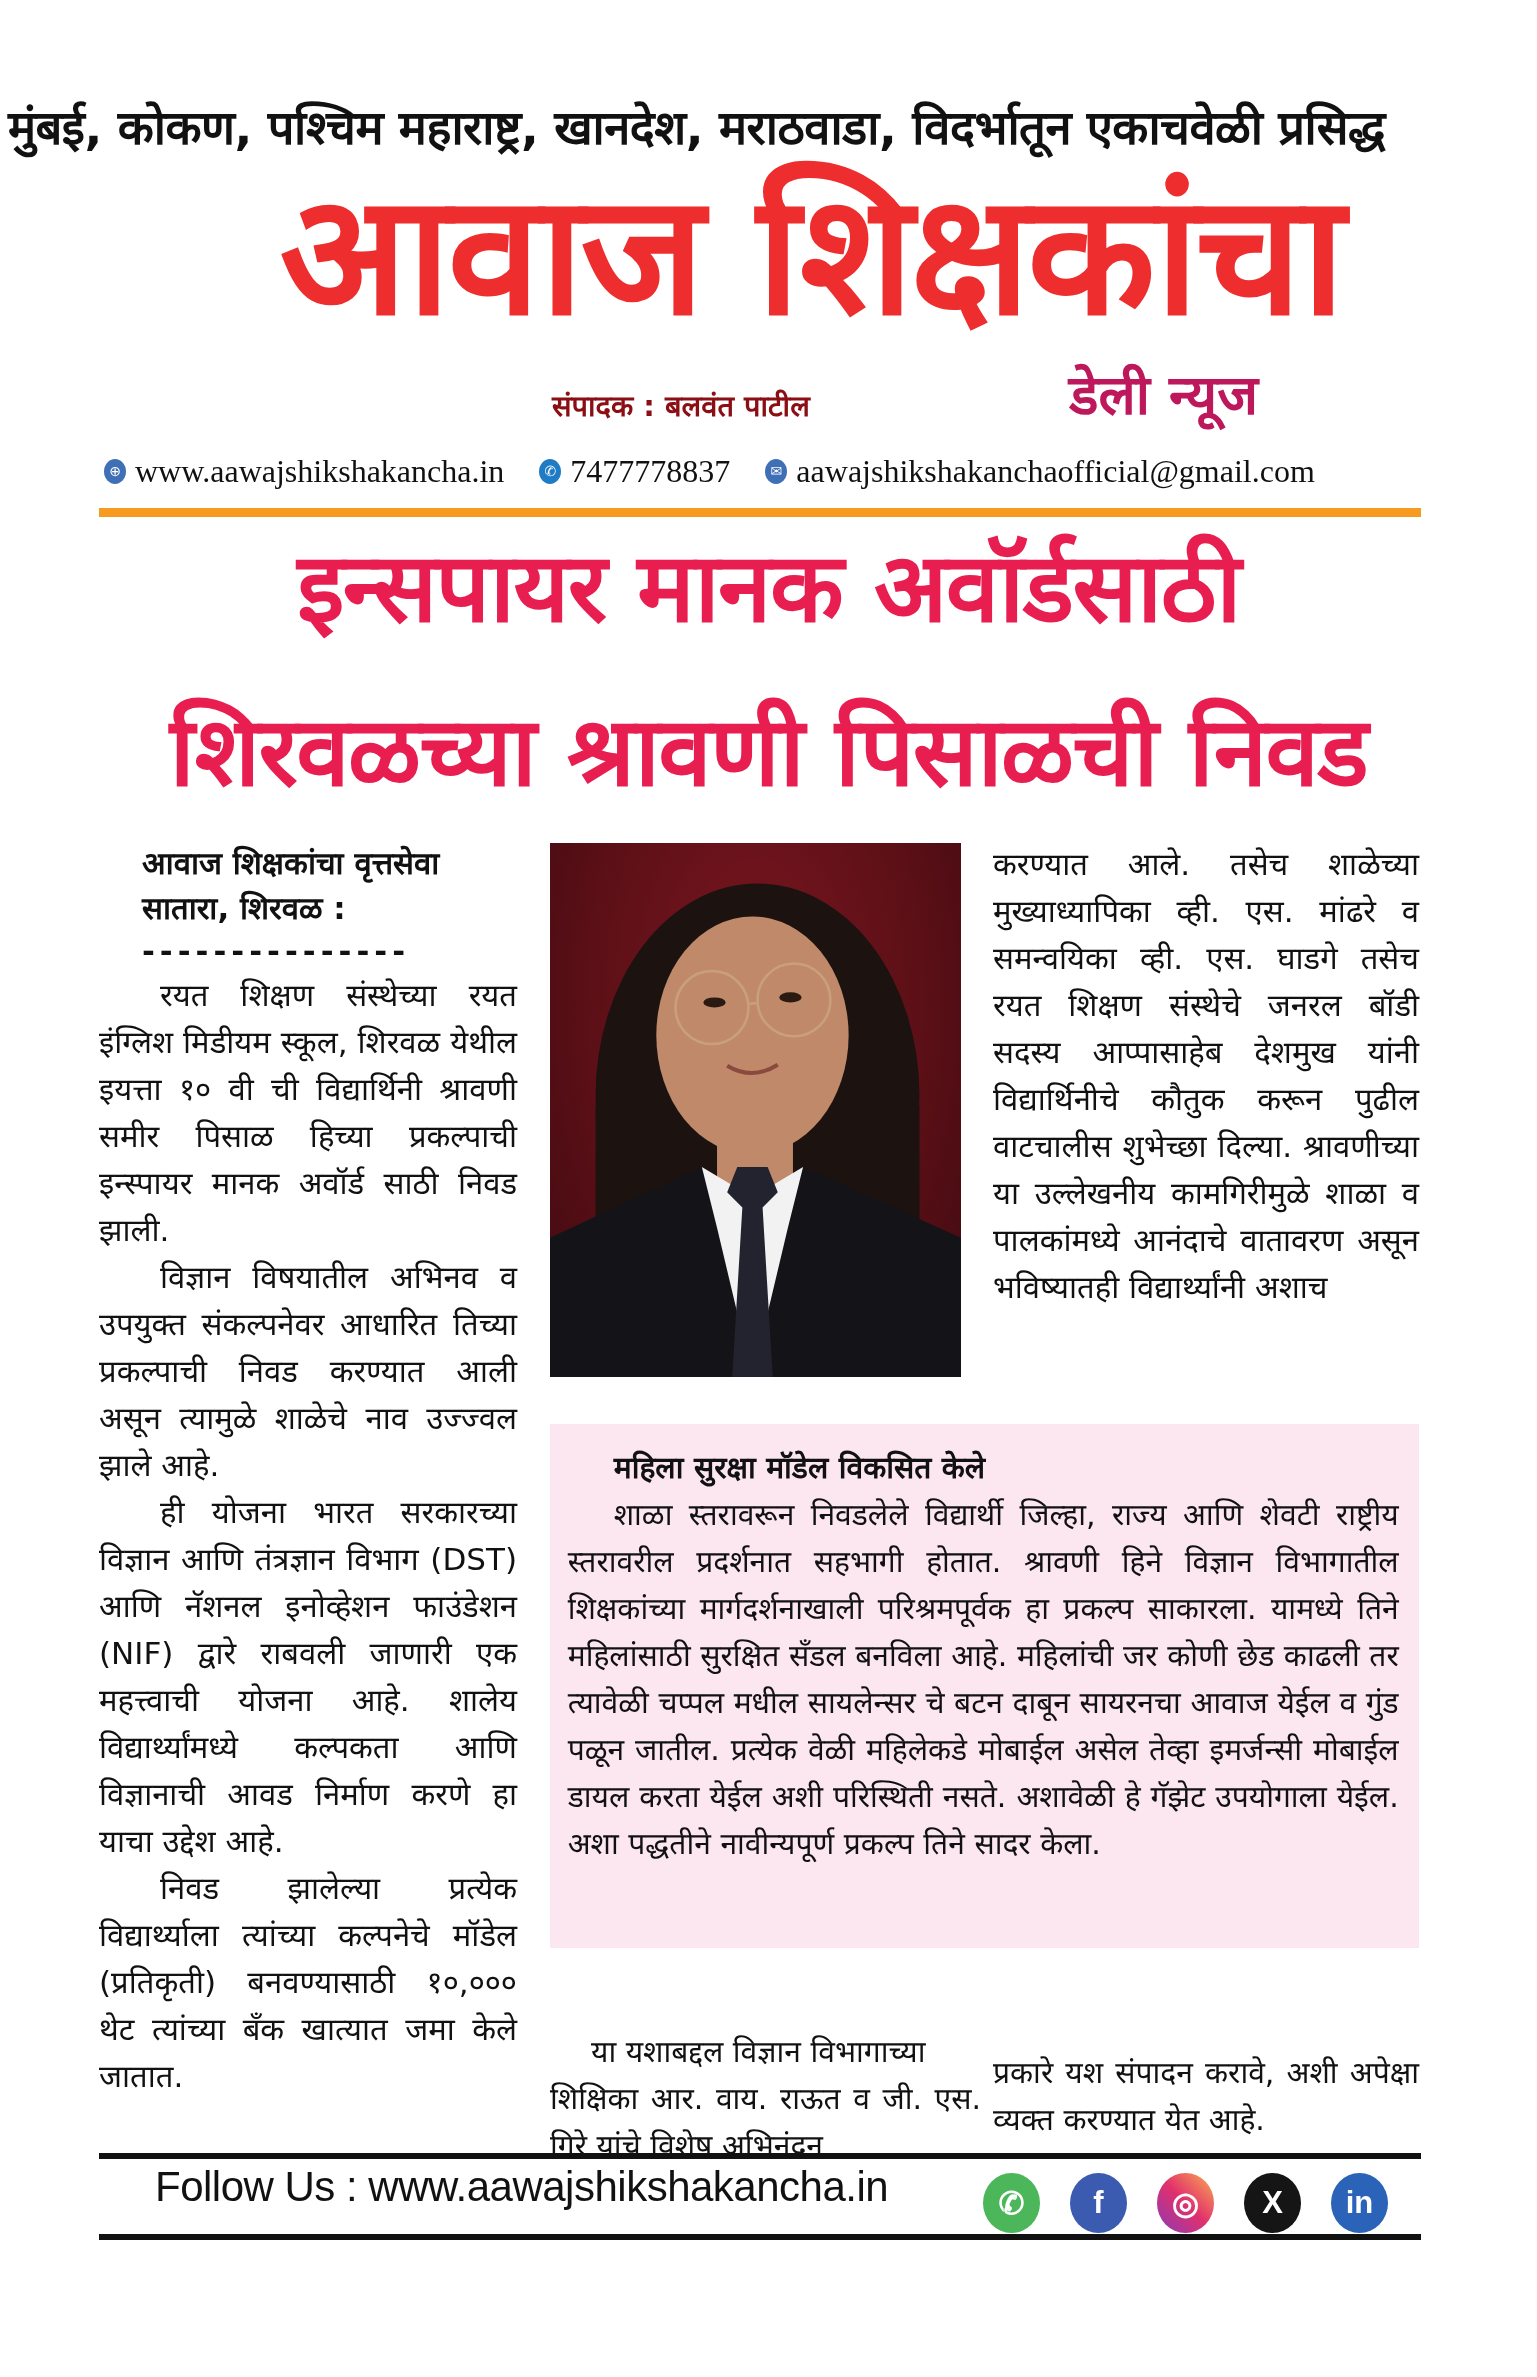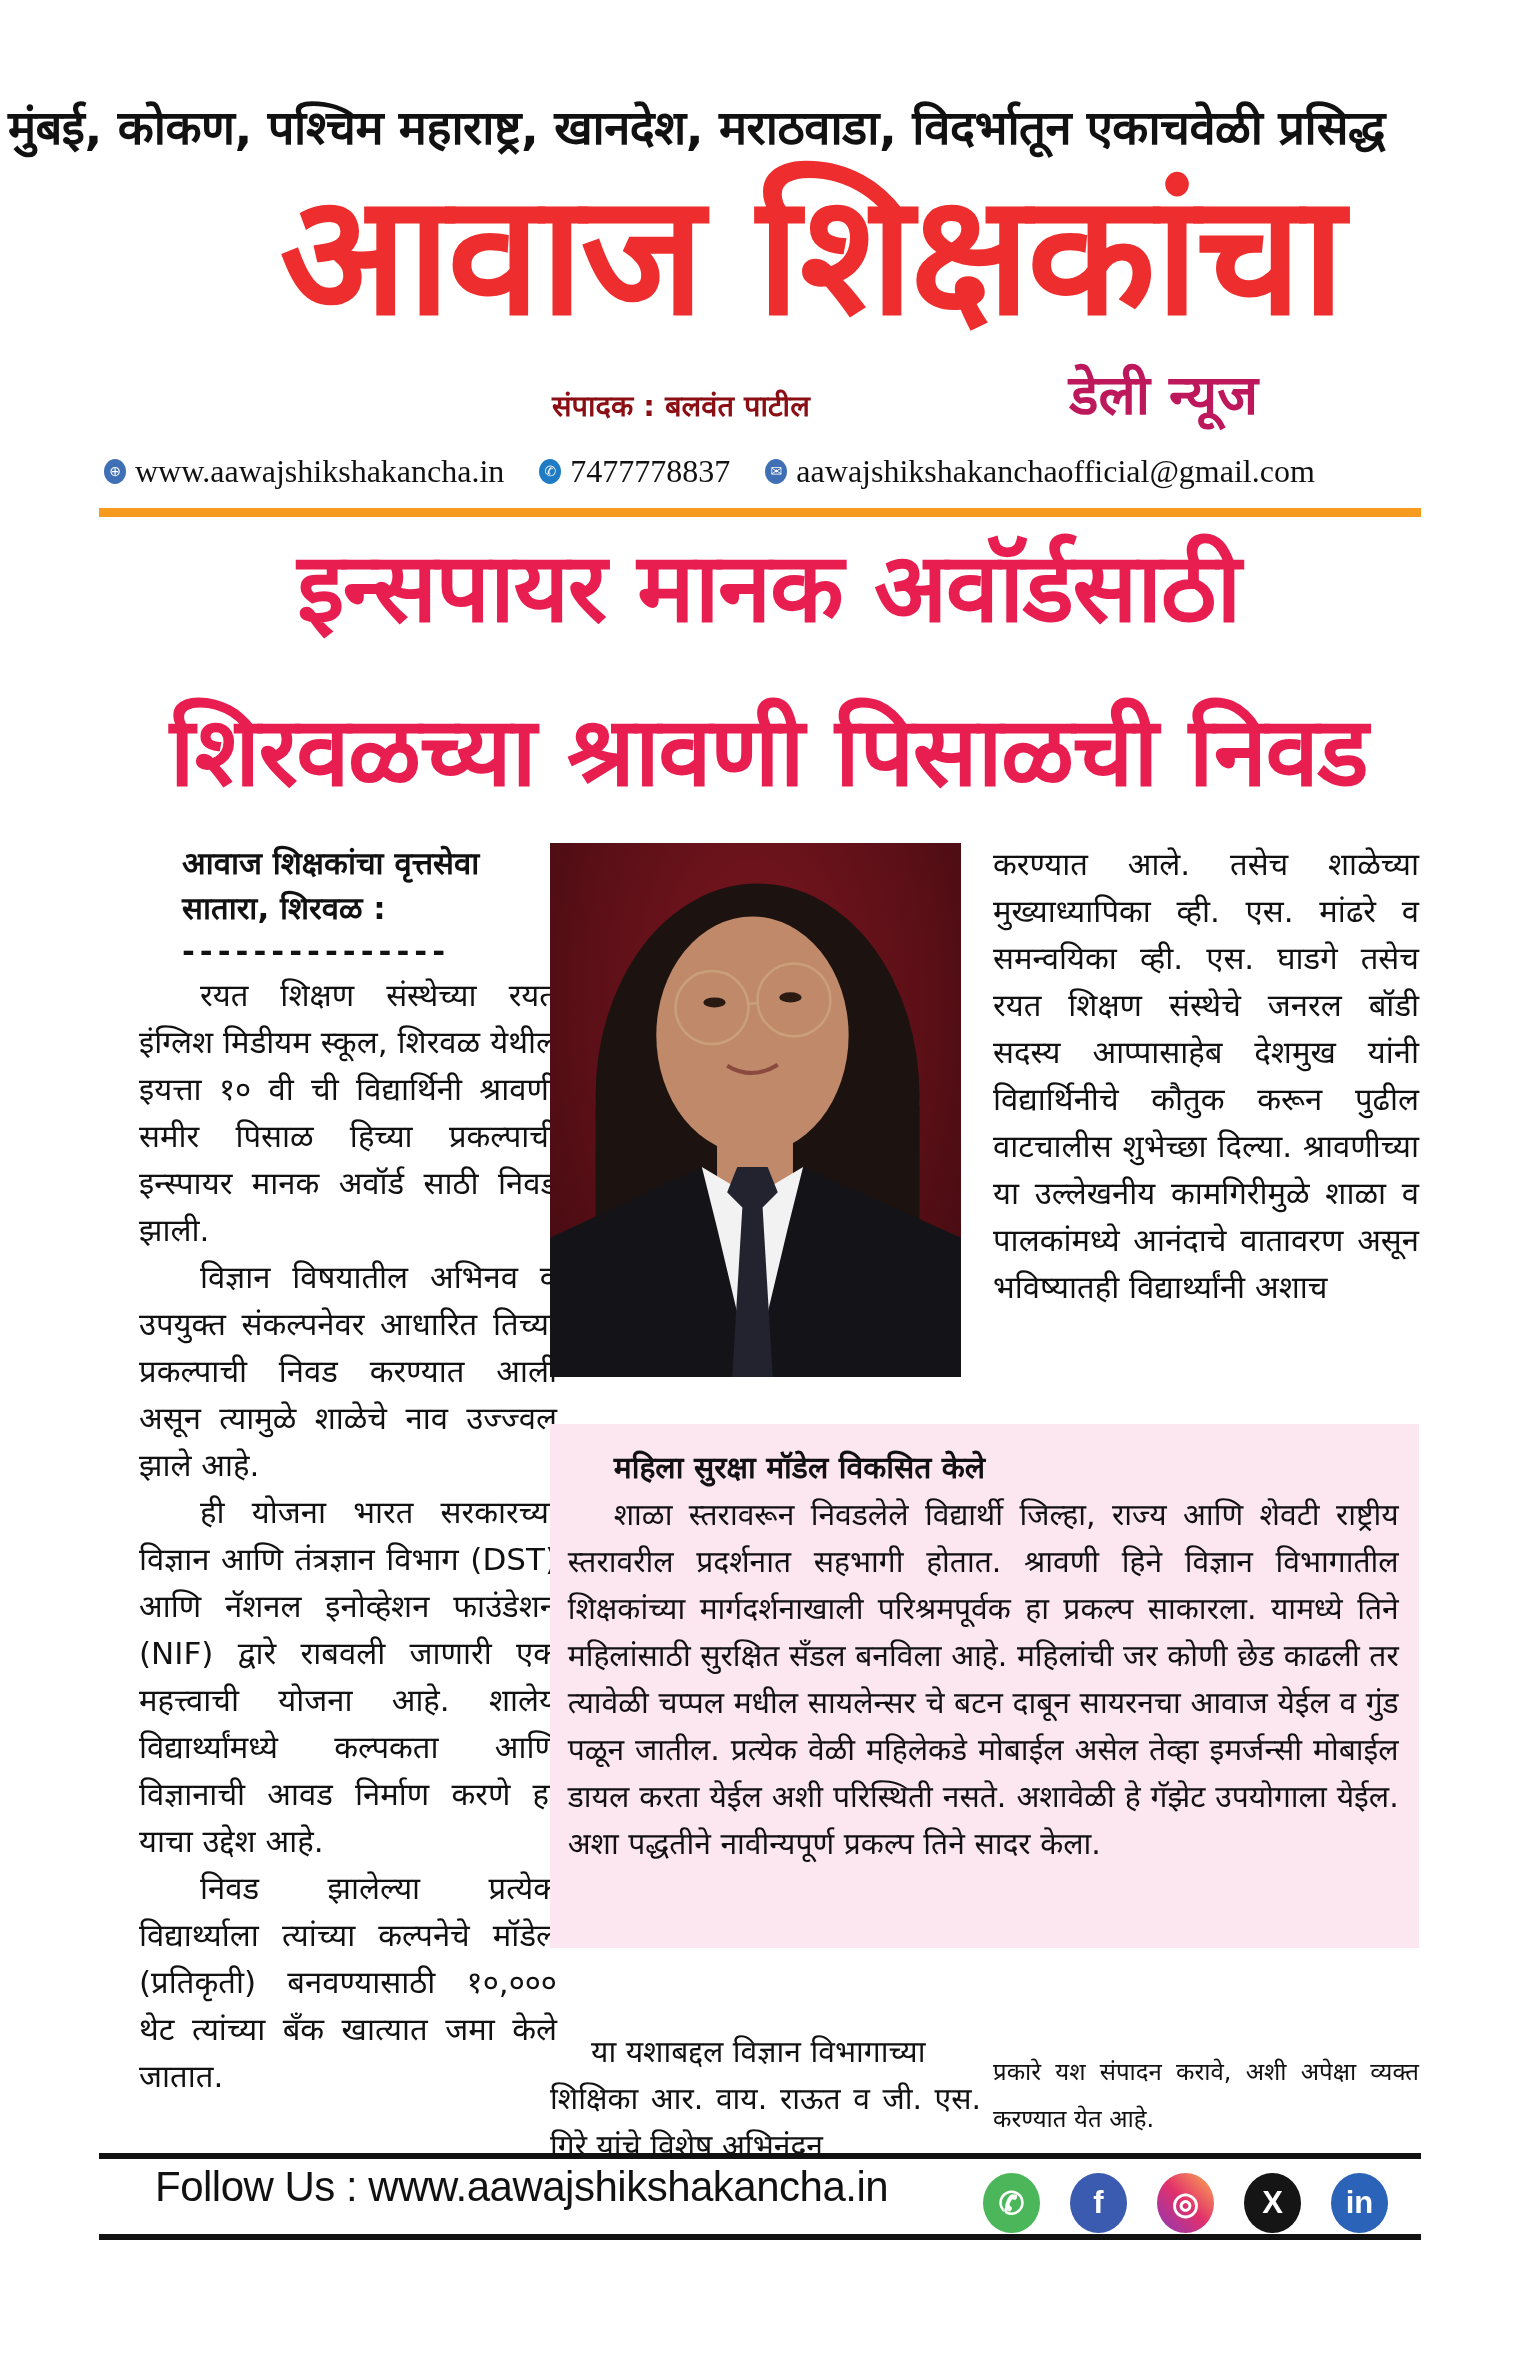--- a/index.html
+++ b/index.html
@@ -12,31 +12,31 @@
   .contact-row { left:104px; top:453px; width:1317px; display:flex; align-items:center; font-family:"Liberation Serif", serif; font-size:32px; color:#111; }
   .contact-item { display:flex; align-items:center; margin-right:35px; }
   .cicon { width:22px; height:25px; border-radius:50%; display:inline-flex; align-items:center; justify-content:center; color:#fff; font-size:14px; margin-right:9px; }
   .orange-bar { left:99px; top:508px; width:1322px; height:9px; background:#F79B20; }
   .headline { left:0; width:1537px; text-align:center; font-size:96px; font-weight:bold; color:#E91E50; line-height:1; letter-spacing:-1.5px; }
   .hl1 { top:540px; }
   .hl2 { top:704px; }
   .col { font-size:31px; line-height:47px; text-align:justify; color:#111; }
   .col p { margin:0; text-indent:61px; }
   .col p.noind { text-indent:0; }
-  .left-col { left:99px; top:841px; width:418px;margin-left:40px; }
+  .left-col { left:99px; top:841px; width:418px; }
   .byline { font-weight:bold; text-indent:0 !important; padding-left:43px; line-height:45px; }
   .dashes { font-weight:bold; padding-left:43px; letter-spacing:5px; line-height:41px; text-indent:0 !important; }
   .photo { left:550px; top:843px; width:411px; height:534px; background:radial-gradient(ellipse at 50% 30%, #7a1620 0%, #5a0f16 60%, #3e0a10 100%); overflow:hidden; }
   .right-col { left:993px; top:841px; width:426px; }
   .pink-box { left:550px; top:1424px; width:869px; height:524px; background:#FCE6EF; }
   .pink-inner { position:absolute; left:17.7px; top:20px; width:831px; font-size:30px; line-height:47px; }
   .pink-title { font-weight:bold; padding-left:46px; font-size:30px; }
   .pink-text { text-indent:46px; margin:0; text-align:justify; }
   .bottom-left { left:550px; top:2006px; width:431px; font-size:30px; line-height:47px;margin-top:22px; }
-  .bottom-right { left:993px; top:2049px; width:426px; font-size:24px; line-height:47px; text-align:justify; }
+  .bottom-right { left:993px; top:2049px; width:426px; font-size:30px; line-height:47px; text-align:justify; }
   .rule { left:99px; width:1322px; height:6px; background:#111; }
   .follow { left:155px; top:2163px; font-family:"Liberation Sans", sans-serif; font-size:42px; color:#111; letter-spacing:-0.5px; }
   .social { top:2173px; left:983px; display:flex; gap:30px; }
   .sicon { width:57px; height:60px; border-radius:50%; display:flex; align-items:center; justify-content:center; color:#fff; font-family:"Liberation Sans", sans-serif; font-weight:bold; font-size:31px; }
 </style>
 </head>
 <body>
 
 <div class="abs tagline">मुंबई, कोकण, पश्चिम महाराष्ट्र, खानदेश, मराठवाडा, विदर्भातून एकाचवेळी प्रसिद्ध</div>
 <div class="abs logo">आवाज शिक्षकांचा</div>

